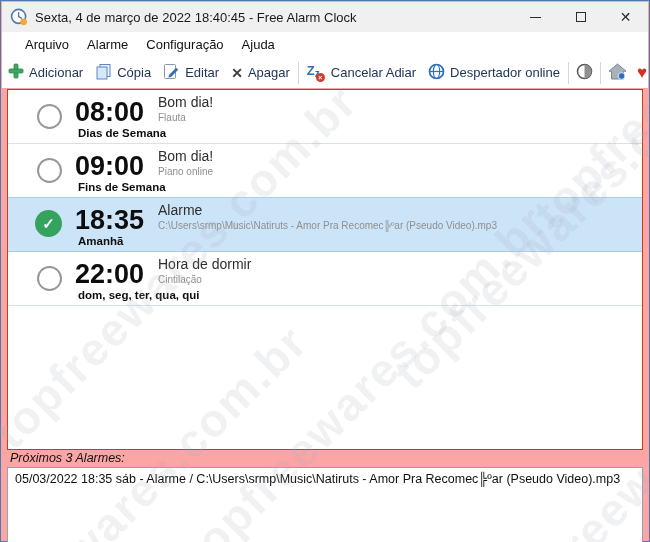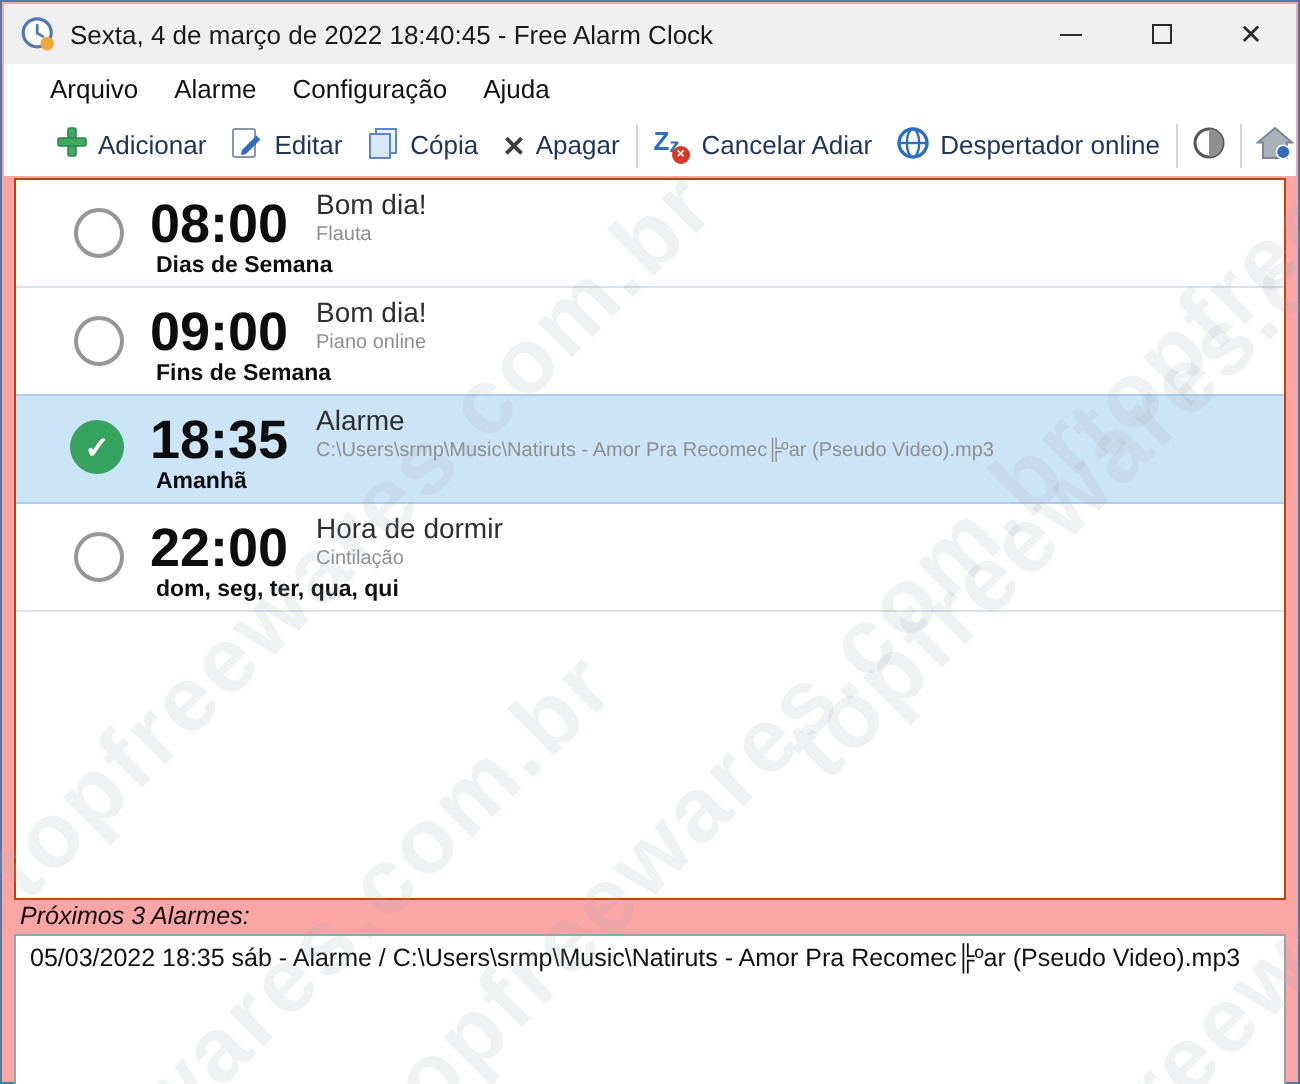--- a/index.html
+++ b/index.html
@@ -28,21 +28,21 @@
   .menubar{
     position:absolute;top:31px;left:1px;right:1px;height:25px;
     background:#fff;display:flex;align-items:center;
     font-size:13px;color:#111;padding-left:14px;
   }
   .menu-item{padding:3px 9px;}
   
   .toolbar{
     position:absolute;top:56px;left:1px;right:1px;height:31px;
     background:#fff;display:flex;align-items:center;
-    font-size:13px;color:#21355a;padding-left:20px;box-sizing:border-box;
+    font-size:13px;color:#21355a;padding-left:0;box-sizing:border-box;
   }
   .tbtn{display:flex;align-items:center;gap:5px;padding:0 6px;height:26px;white-space:nowrap;}
   .tbtn-icononly{padding:0 5px;}
   .sep{width:1px;height:22px;background:#d6d6d6;margin:0 2px;flex:0 0 1px;}
   .zz-icon{position:relative;width:19px;height:18px;flex:0 0 19px;}
   .zz-big{position:absolute;left:0;top:-1px;font-size:13px;font-weight:bold;color:#2e6fbd;}
   .zz-small{position:absolute;left:8px;top:4px;font-size:10px;font-weight:bold;color:#2e6fbd;}
   .zz-badge{
     position:absolute;left:9px;top:9px;width:9px;height:9px;border-radius:50%;
     background:#d43a2a;color:#fff;font-size:7px;line-height:9px;text-align:center;font-weight:bold;
@@ -123,34 +123,34 @@
         <svg width="16" height="16" viewBox="0 0 16 16">
           <rect x="6" y="1" width="4" height="14" rx="1" fill="#3faa5f" stroke="#2e8549" stroke-width="0.8"></rect>
           <rect x="1" y="6" width="14" height="4" rx="1" fill="#3faa5f" stroke="#2e8549" stroke-width="0.8"></rect>
         </svg>
       </span>
       <span>Adicionar</span>
     </div>
     <div class="tbtn">
       <span>
         <svg width="17" height="17" viewBox="0 0 17 17">
+          <rect x="5" y="1.5" width="10" height="12" fill="#eaf2fb" stroke="#5b87c5"></rect>
+          <rect x="2" y="4" width="10" height="12" fill="#d9e8f8" stroke="#5b87c5"></rect>
+        </svg>
+      </span>
+      <span>Cópia</span>
+    </div>
+    <div class="tbtn">
+      <span>
+        <svg width="17" height="17" viewBox="0 0 17 17">
           <rect x="1.5" y="1.5" width="11" height="14" rx="1" fill="#fff" stroke="#8a97a5"></rect>
           <path d="M6 12 L13.2 4.8 L15.2 6.8 L8 14 L5.4 14.6 Z" fill="#2e6fbd"></path>
         </svg>
       </span>
       <span>Editar</span>
-    </div>
-    <div class="tbtn">
-      <span>
-        <svg width="17" height="17" viewBox="0 0 17 17">
-          <rect x="5" y="1.5" width="10" height="12" fill="#eaf2fb" stroke="#5b87c5"></rect>
-          <rect x="2" y="4" width="10" height="12" fill="#d9e8f8" stroke="#5b87c5"></rect>
-        </svg>
-      </span>
-      <span>Cópia</span>
     </div>
     <div class="tbtn">
       <span class="x-icon">✕</span>
       <span>Apagar</span>
     </div>
     <div class="sep"></div>
     <div class="tbtn">
       <span class="zz-icon">
         <span class="zz-big">Z</span>
         <span class="zz-small">z</span>

